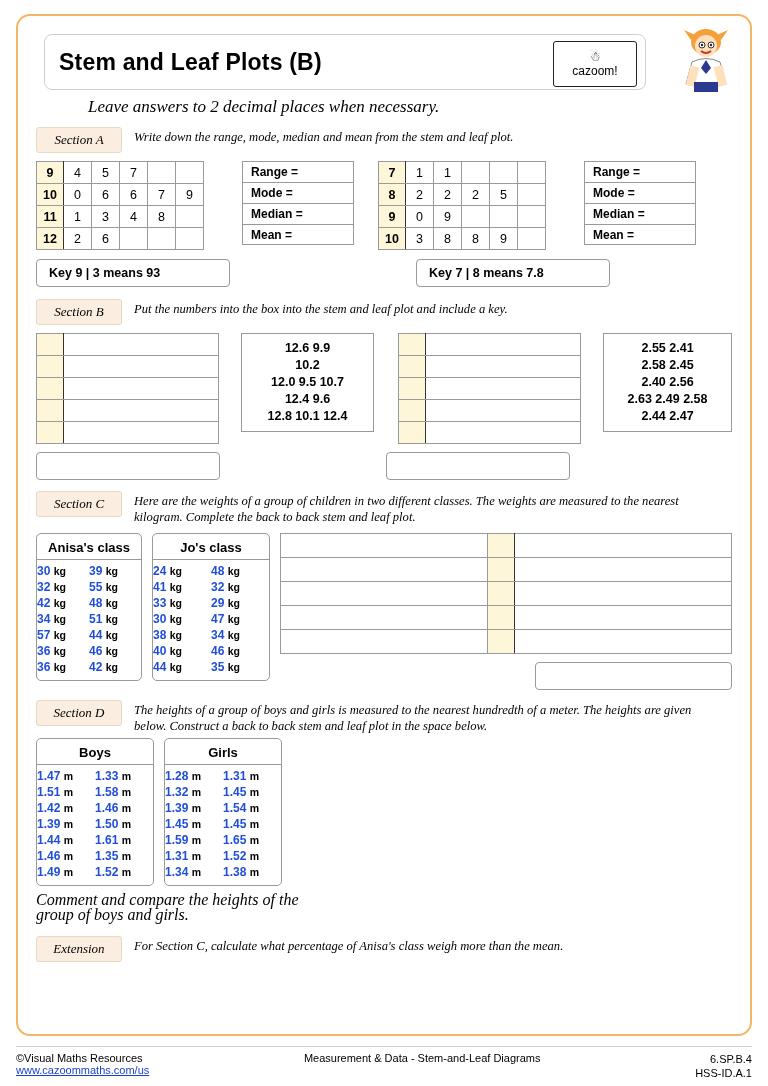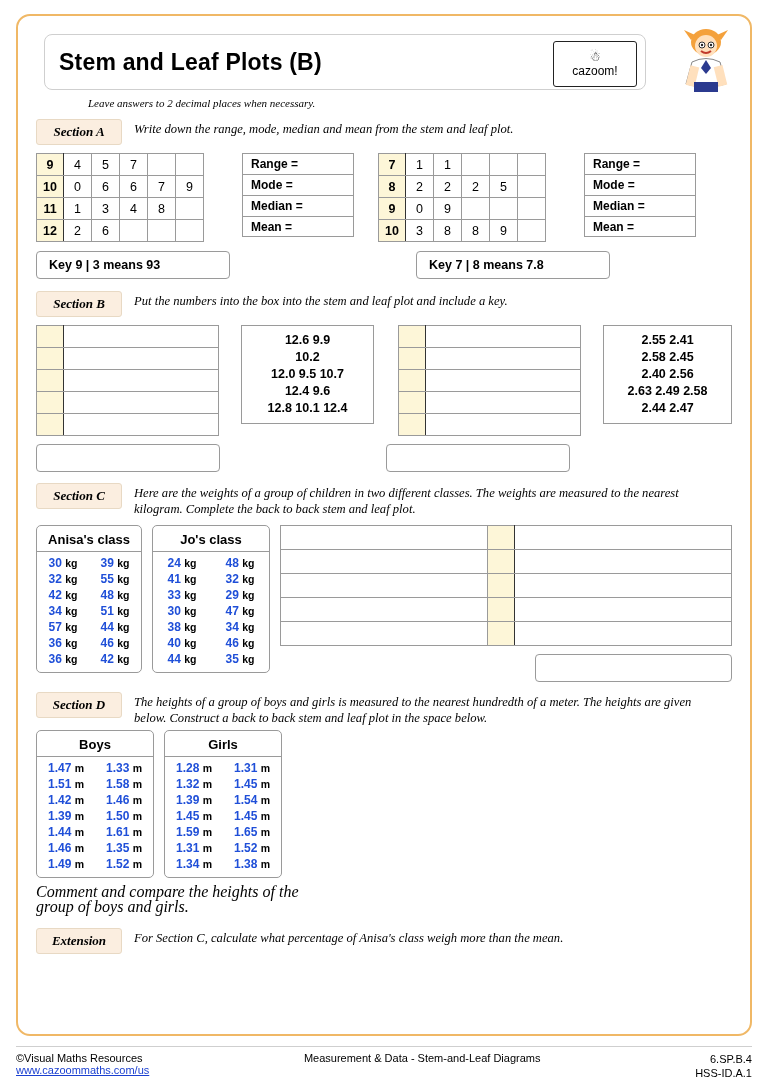--- a/index.html
+++ b/index.html
@@ -76,35 +76,35 @@
   
   .mascot {
     position: absolute;
     right: 6px;
     top: 6px;
     width: 76px;
     height: 76px;
   }
   .subtitle {
     font-style: italic;
-    font-size: 11px;
+    font-size: 17px;
     margin: 7px 0 0 52px;
   }
   
   .section-row {
     display: flex;
     align-items: flex-start;
     margin-top: 10px;
   }
   .section-tag {
     background: #fbeee0;
     border: 1px solid #e8d9c4;
     border-radius: 3px;
     font-style: italic;
-    font-weight: bold;
+    font-weight: normal;
     font-size: 13px;
     padding: 4px 10px;
     width: 86px;
     text-align: center;
     box-sizing: border-box;
     flex: none;
   }
   .section-desc {
     font-style: italic;
     font-size: 12.6px;
@@ -205,21 +205,21 @@
     border-bottom: 1px solid #9a9a9a;
     margin-bottom: 4px;
   }
   .wt-grid {
     display: grid;
     grid-template-columns: 1fr 1fr;
     row-gap: 2px;
     font-size: 12px;
     font-weight: bold;
     color: #1f4fd8;
-    text-align: center;
+    text-align: left;
   }
   .wt-grid .unit { color: #000; font-weight: bold; font-size: 10.5px; }
   
   .footer {
     position: absolute;
     left: 16px;
     right: 16px;
     bottom: 6px;
     border-top: 1px solid #cfcfcf;
     padding-top: 5px;

